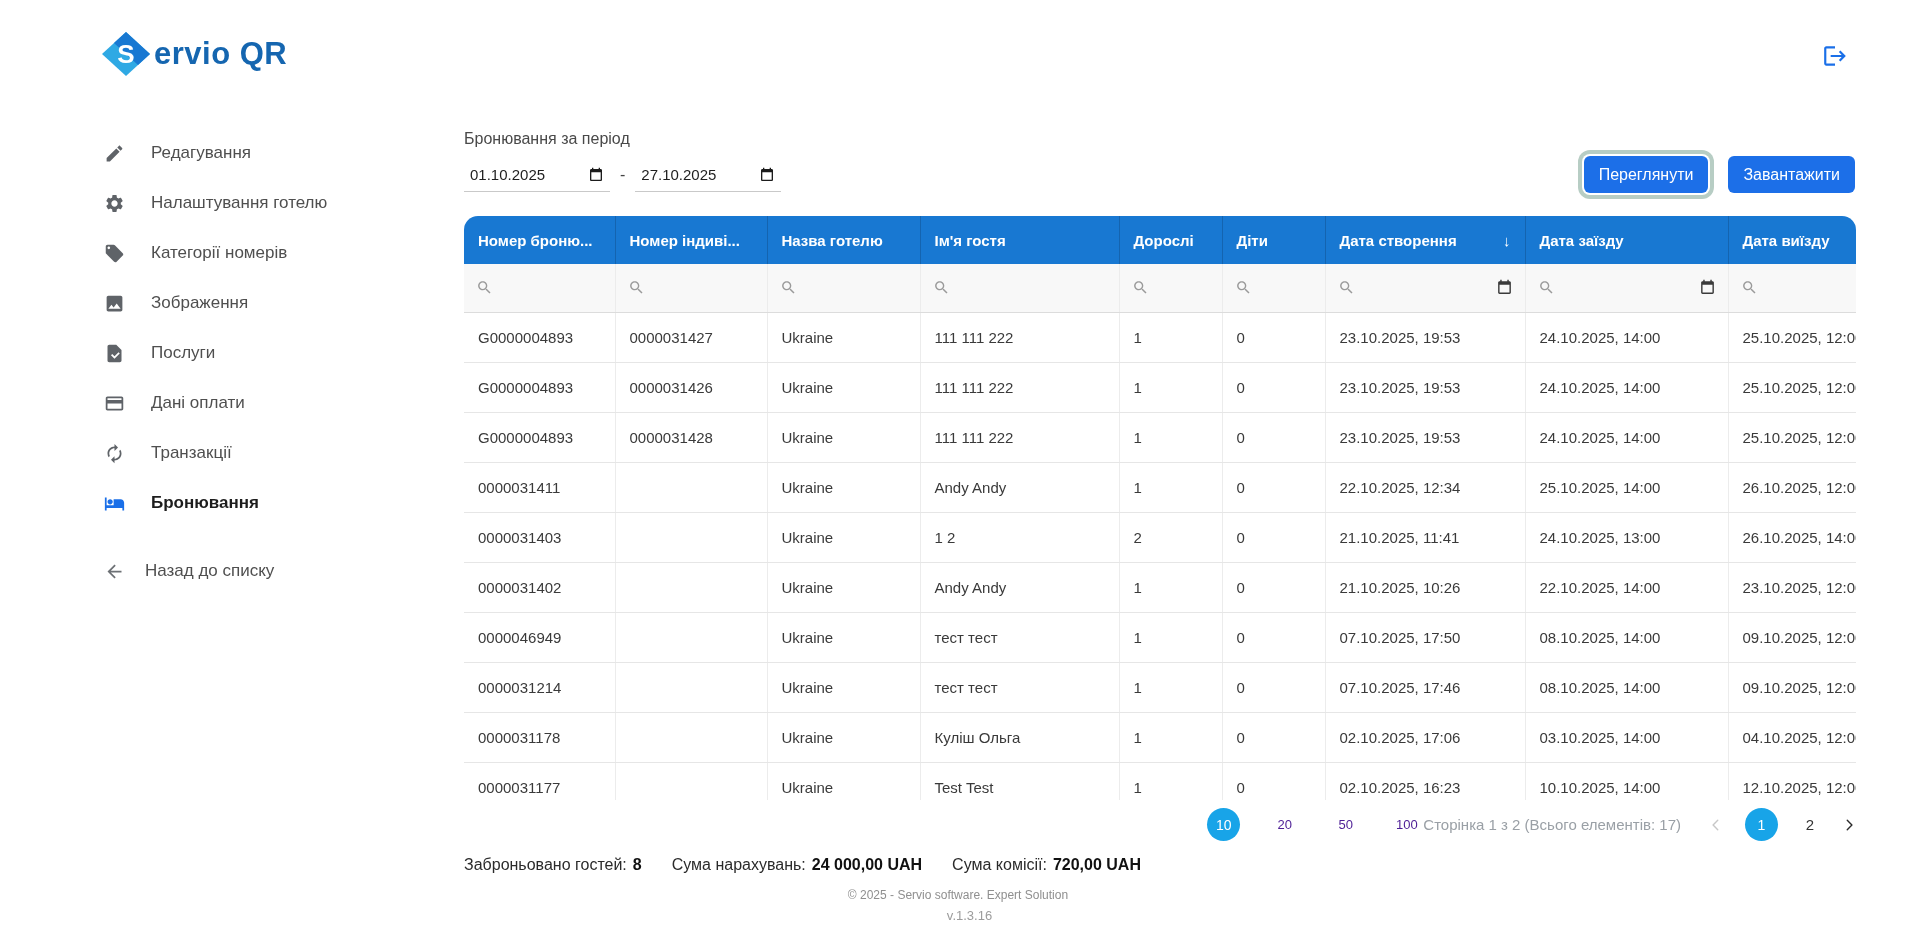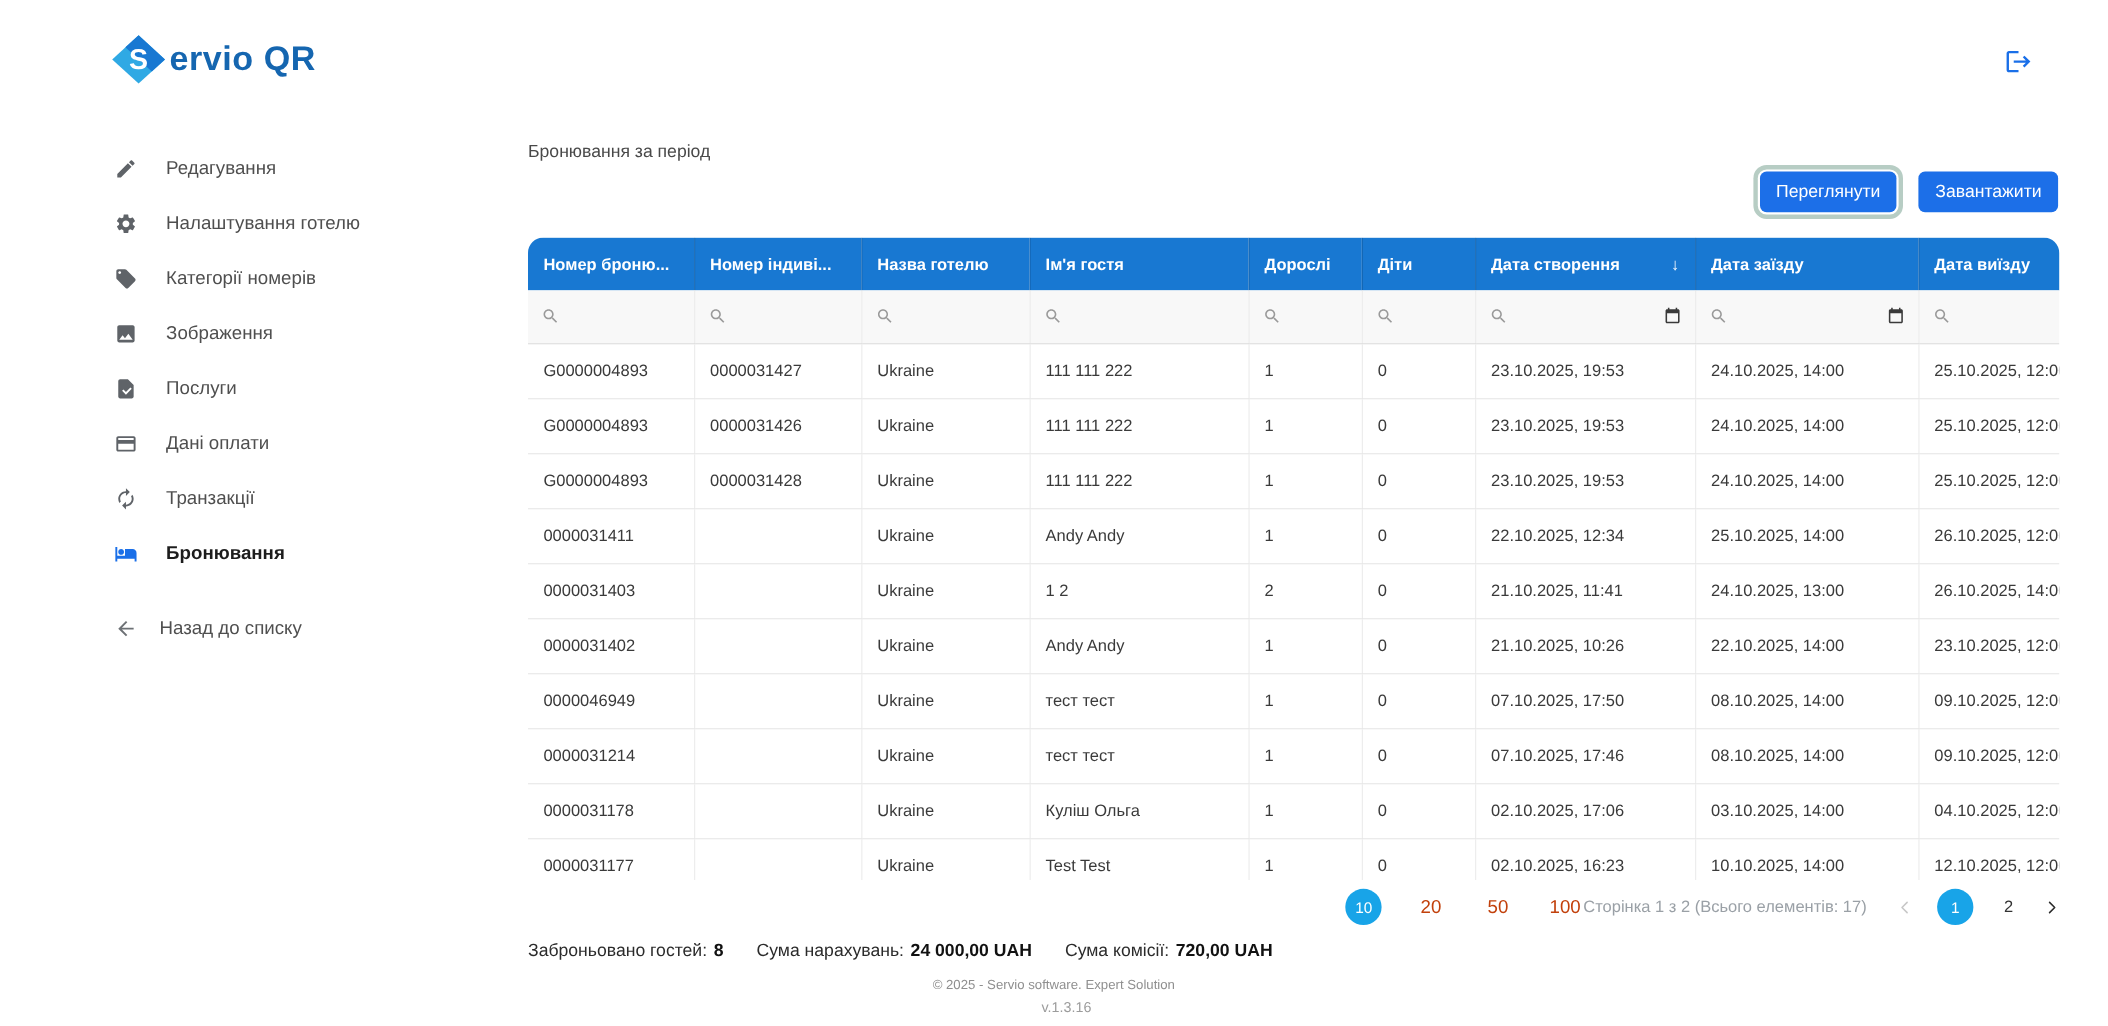--- a/index.html
+++ b/index.html
@@ -16,21 +16,21 @@
   .sidebar { position:absolute; left:104px; top:128px; width:290px; }
   .side-item { display:flex; align-items:center; gap:26px; height:50px; font-size:17px; color:#4f4f4f; cursor:pointer; }
   .side-item .icn { width:21px; height:21px; color:#5f6368; flex:none; display:flex; }
   .side-item .icn svg { width:21px; height:21px; }
   .side-item.active { color:#1d1d1d; font-weight:bold; }
   .side-item.active .icn { color:#1a6fe8; }
   .side-back { margin-top:18px;gap:20px; }
   .side-back .icn { color:#6d7175; }
 
   
-  .main { position:absolute; left:480px; top:130px; width:1392px; }
+  .main { position:absolute; left:464px; top:130px; width:1392px; }
   .grid-title { font-size:16px; color:#494949; }
   .date-row { position:absolute; top:28px; left:0; display:flex; align-items:center; }
   .date-input { display:flex; align-items:center; justify-content:space-between; width:146px; height:34px; border-bottom:1px solid #c9c9c9; padding:0 6px 0 6px; font-size:15px; color:#1f1f1f; cursor:text; }
   .date-input .cal { width:16px; height:16px; color:#1c1c1c; display:flex; }
   .date-sep { margin:0 10px; color:#444; }
   .toolbar-buttons { position:absolute; top:26px; right:1px; display:flex; gap:20px; }
   .btn { height:37px; padding:0 15px; background:#1c6fe8; border:none; border-radius:6px; color:#fff; font-size:16px; font-family:inherit; cursor:pointer; }
   .btn.focused { box-shadow:0 0 0 2px #fff, 0 0 0 6px #b7cdc4; }
 
   
@@ -43,21 +43,21 @@
   .grid tr.filter th { height:48px; background:#f8f8f8; border-right:1px solid #ececec; border-bottom:1px solid #dcdcdc; padding:0 12px; font-weight:400; }
   .grid tr.filter .fcell { display:flex; align-items:center; justify-content:space-between; }
   .search-ic { width:17px; height:17px; color:#9a9a9a; display:flex; }
   .cal-ic { width:17px; height:17px; color:#3a3a3a; display:flex; cursor:pointer; background:none; border:none; padding:0; }
   .grid tbody td { height:50px; background:#fff; font-size:15px; color:#3a3a3a; padding:0 14px; border-right:1px solid #ececec; border-bottom:1px solid #e6e6e6; white-space:nowrap; overflow:hidden; }
   .grid tbody tr { cursor:pointer; }
 
   
   .pager { position:absolute; top:678px; left:0; width:1392px; display:flex; align-items:center; justify-content:flex-end; }
   .sizes { display:flex; align-items:center; gap:28px; }
-  .size { font-size:17px; color:#c2410c; cursor:pointer; min-width:33px; text-align:center; }
+  .size { font-size:13px; color:#4c1d95; cursor:pointer; min-width:33px; text-align:center; }
   .size.active, .pnum.active { background:#18a4e8; color:#fff; width:33px; height:33px; border-radius:50%; display:flex; align-items:center; justify-content:center; font-size:14px; }
   .pages { display:flex; align-items:center; gap:22px; }
   .pager-info { font-size:15px; color:#9aa0a6; margin-right:6px; }
   .pnum { font-size:15px; color:#333; cursor:pointer; min-width:20px; text-align:center; }
   .chev { width:14px; height:14px; display:flex; cursor:pointer; background:none; border:none; padding:0; }
   .chev.prev { color:#c7c7c7; }
   .chev.next { color:#2b2b2b; }
 
   
   .summary { position:absolute; top:726px; left:0; display:flex; gap:30px; font-size:16px; color:#2b2b2b; }
@@ -159,20 +159,39 @@
           <path fill="currentColor" d="M20 11H7.83l5.59-5.59L12 4l-8 8 8 8 1.41-1.41L7.83 13H20v-2z"></path>
         </svg>
     </span>
     <span>Назад до списку</span>
   </div>
 </nav>
 
 <div class="main">
   <div class="grid-title">Бронювання за період</div>
 
+  <div class="date-row">
+    <div class="date-input">
+      <span>01.10.2025</span>
+      <span class="cal">
+        <svg viewBox="0 0 24 24">
+            <path fill="currentColor" d="M19 3h-1V1h-2v2H8V1H6v2H5c-1.11 0-1.99.9-1.99 2L3 19c0 1.1.89 2 2 2h14c1.1 0 2-.9 2-2V5c0-1.1-.9-2-2-2zm0 16H5V8h14v11z"></path>
+          </svg>
+      </span>
+    </div>
+    <span class="date-sep">-</span>
+    <div class="date-input">
+      <span>27.10.2025</span>
+      <span class="cal">
+        <svg viewBox="0 0 24 24">
+            <path fill="currentColor" d="M19 3h-1V1h-2v2H8V1H6v2H5c-1.11 0-1.99.9-1.99 2L3 19c0 1.1.89 2 2 2h14c1.1 0 2-.9 2-2V5c0-1.1-.9-2-2-2zm0 16H5V8h14v11z"></path>
+          </svg>
+      </span>
+    </div>
+  </div>
 
   <div class="toolbar-buttons">
     <button class="btn focused">Переглянути</button>
     <button class="btn">Завантажити</button>
   </div>
 
   <div class="table-clip">
     <table class="grid">
       <colgroup id="grid-cols">
           <col style="width: 151px;">

